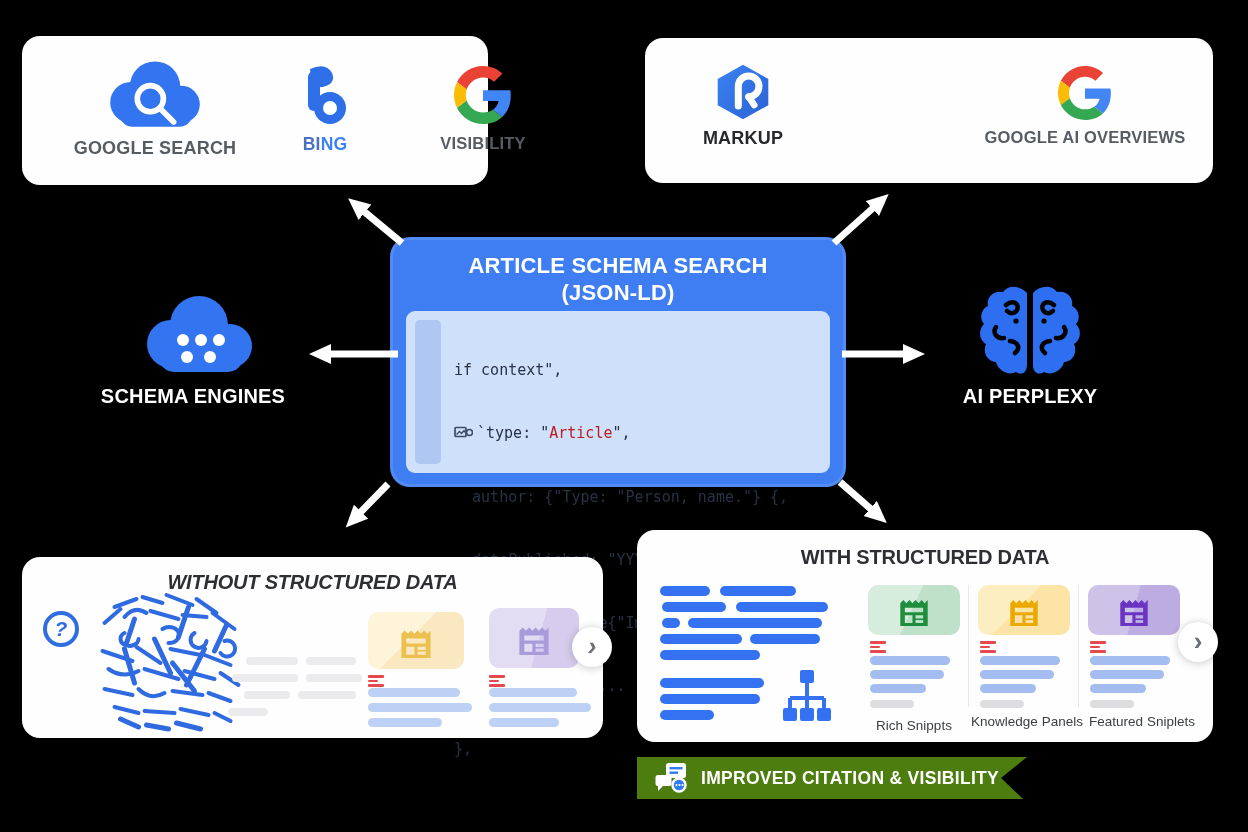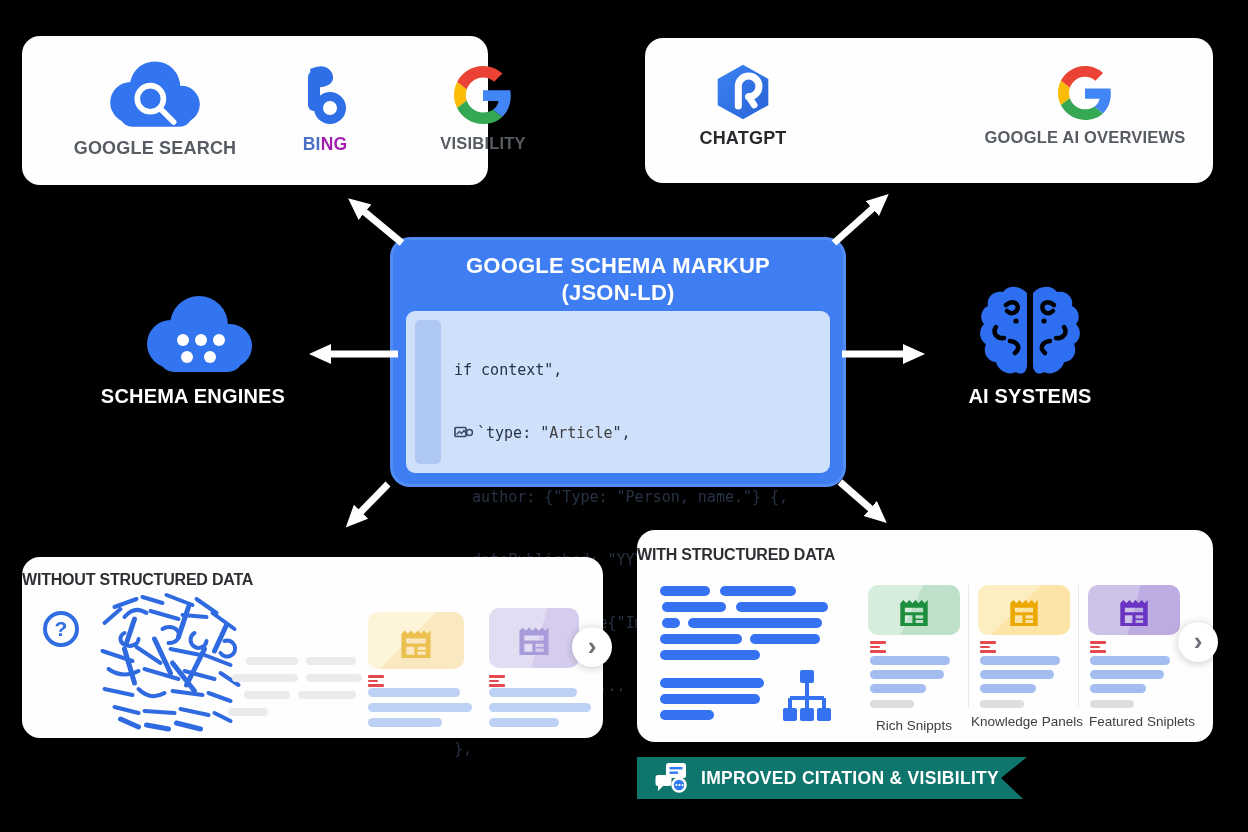--- a/index.html
+++ b/index.html
@@ -5,58 +5,58 @@
   html,body{margin:0;padding:0;background:#000;}
   .canvas{position:relative;width:1248px;height:832px;background:#000;overflow:hidden;
           font-family:"Liberation Sans",sans-serif;}
   .card{position:absolute;background:#fefefe;border-radius:18px;}
   .abs{position:absolute;}
 
   
   .logo-item{position:absolute;display:flex;flex-direction:column;align-items:center;}
   .icon-box{display:flex;align-items:center;justify-content:center;}
   .logo-label{font-weight:700;color:#575c63;letter-spacing:.2px;}
-  .lbl-gray{color:#a21caf;}
+  .lbl-gray{color:#3b82f6;}
   .lbl-dark{color:#26282b;font-weight:800;}
 
   
   .schema-box{position:absolute;left:390px;top:237px;width:456px;height:250px;border-radius:20px;
               background:#3e7ef2;box-shadow:inset 0 0 0 3px rgba(255,255,255,.10);}
   .schema-title{margin-top:15px;text-align:center;color:#fff;font-weight:800;font-size:22px;
                 line-height:27px;letter-spacing:.2px;}
   .code-panel{position:absolute;left:16px;top:74px;width:424px;height:162px;background:#cfe0fa;
               border-radius:9px;}
   .code-gutter{position:absolute;left:9px;top:9px;bottom:9px;width:26px;background:#aec8f3;border-radius:5px;}
   .code{position:absolute;left:48px;top:7px;right:6px;font-family:"DejaVu Sans Mono",monospace;
         font-size:15px;line-height:21px;color:#273244;white-space:pre;}
-  .code .hl{color:#404040;}
+  .code .hl{color:#b91c1c;}
   .mini-img-icon{display:inline-block;vertical-align:-1px;margin-right:4px;}
 
   
   .node-label{position:absolute;color:#fff;font-weight:800;font-size:20px;letter-spacing:.2px;text-align:center;}
 
   
-  .card-title{position:absolute;left:0;right:0;color:#2d2f33;font-weight:800;
-              font-size:16px;letter-spacing:-.2px;}
+  .card-title{position:absolute;left:0;right:0;text-align:center;color:#2d2f33;font-weight:800;
+              font-size:20px;letter-spacing:-.2px;}
   .mini-card{position:absolute;border-radius:10px;display:flex;align-items:center;justify-content:center;}
   .red-marks{position:absolute;display:flex;flex-direction:column;gap:2px;}
   .red-marks i{display:block;height:2.5px;background:#e5484d;border-radius:1px;}
   .bar{position:absolute;border-radius:5px;}
   .chev-circle{position:absolute;width:40px;height:40px;border-radius:50%;background:#fff;
                box-shadow:0 1px 8px rgba(0,0,0,.22);display:flex;align-items:center;justify-content:center;
                color:#6b6f76;font-size:26px;font-weight:700;line-height:1;padding-bottom:3px;box-sizing:border-box;}
   .col-label{position:absolute;color:#3c4043;font-size:13.5px;text-align:center;width:120px;}
   .v-div{position:absolute;width:1px;background:#e8e8ea;}
 
   .q-circle{position:absolute;width:36px;height:36px;border-radius:50%;border:4px solid #2f6de1;
             box-sizing:border-box;display:flex;align-items:center;justify-content:center;
             color:#2f6de1;font-weight:800;font-size:21px;}
 
   
-  .banner{position:absolute;left:637px;top:757px;width:390px;height:42px;background:#0f766e;
+  .banner{position:absolute;left:637px;top:757px;width:390px;height:42px;background:#4d7c0f;
           clip-path:polygon(0 0,100% 0,calc(100% - 26px) 50%,99% 100%,0 100%);
           display:flex;align-items:center;}
   .banner-label{color:#fff;font-weight:800;font-size:17.5px;letter-spacing:.3px;margin-left:14px;}
 </style>
 </head>
 <body>
 
 <div class="canvas">
 
   <div class="card" style="left:22px;top:36px;width:466px;height:149px;">
@@ -107,38 +107,38 @@
               <linearGradient id="hexg" x1="0" y1="0" x2="1" y2="1">
             <stop offset="0" stop-color="#3b82f4"></stop>
                 <stop offset="1" stop-color="#2a63d4"></stop>
               </linearGradient>
             </defs>
           <polygon points="32,3 59,18 59,46 32,61 5,46 5,18" fill="url(#hexg)"></polygon>
           <path d="M27 47 V26 a11 11 0 1 1 11 11" fill="none" stroke="#fff" stroke-width="7.5" stroke-linecap="round"></path>
           <path d="M38 37 l6 9" stroke="#fff" stroke-width="7" stroke-linecap="round"></path>
         </svg>
       </div>
-      <div class="logo-label lbl-dark" style="font-size:18px;">CHATGPT</div>
+      <div class="logo-label lbl-dark" style="font-size:18px;">MARKUP</div>
     </div>
     <div class="logo-item" style="left:335px;top:20px;width:210px;">
       <div class="icon-box" style="height:70px;">
         <svg width="54" height="54" viewBox="0 0 48 48">
           <path fill="#EA4335" d="M24 9.5c3.54 0 6.71 1.22 9.21 3.6l6.85-6.85C35.9 2.38 30.47 0 24 0 14.62 0 6.51 5.38 2.56 13.22l7.98 6.19C12.43 13.72 17.74 9.5 24 9.5z"></path>
           <path fill="#4285F4" d="M46.98 24.55c0-1.57-.15-3.09-.38-4.55H24v9.02h12.94c-.58 2.96-2.26 5.48-4.78 7.18l7.73 6c4.51-4.18 7.09-10.36 7.09-17.65z"></path>
           <path fill="#FBBC05" d="M10.53 28.59c-.48-1.45-.76-2.99-.76-4.59s.27-3.14.76-4.59l-7.98-6.19C.92 16.46 0 20.12 0 24c0 3.88.92 7.54 2.56 10.78l7.97-6.19z"></path>
           <path fill="#34A853" d="M24 48c6.48 0 11.93-2.13 15.89-5.81l-7.73-6c-2.15 1.45-4.92 2.3-8.16 2.3-6.26 0-11.57-4.22-13.47-9.91l-7.98 6.19C6.51 42.62 14.62 48 24 48z"></path>
         </svg>
       </div>
       <div class="logo-label" style="font-size:16.5px;font-weight:600;">GOOGLE AI OVERVIEWS</div>
     </div>
   </div>
 
   <div class="schema-box">
     <div class="schema-title">
-      <div>GOOGLE SCHEMA MARKUP</div>
+      <div>ARTICLE SCHEMA SEARCH</div>
       <div>(JSON-LD)</div>
     </div>
     <div class="code-panel">
       <div class="code-gutter"></div>
       <div class="code">
         <div>if context",</div>
         <div><span class="mini-img-icon"><svg width="19" height="13" viewBox="0 0 19 13">
                 <rect x="1" y="1.5" width="11" height="9" rx="1" fill="none" stroke="#3c4a66" stroke-width="1.7"></rect>
                 <path d="M2.5 8.5 l3-3 2 2 2.5-2.8 1.5 2" stroke="#3c4a66" stroke-width="1.4" fill="none"></path>
                 <circle cx="15.5" cy="6.5" r="3" fill="none" stroke="#3c4a66" stroke-width="1.6"></circle>
@@ -182,39 +182,39 @@
         <path d="M18 44 c-4 6 1 12 8 11"></path>
         <path d="M32 58 c8 1 11 7 5 12"></path>
         <path d="M76 22 c-7-6-14-1-11 5 c2 4 7 4 10 1"></path>
         <path d="M86 44 c4 6-1 12-8 11"></path>
         <path d="M72 58 c-8 1-11 7-5 12"></path>
       </g>
       <circle cx="38" cy="38" r="2.6" fill="#000"></circle>
         <circle cx="66" cy="38" r="2.6" fill="#000"></circle>
     </svg>
   </div>
-  <div class="node-label" style="left:930px;top:385px;width:200px;">AI SYSTEMS</div>
+  <div class="node-label" style="left:930px;top:385px;width:200px;">AI PERPLEXY</div>
 
   <svg class="abs" style="left:0;top:0;pointer-events:none;" width="1248" height="832">
     <defs>
       <marker id="ah" markerUnits="userSpaceOnUse" markerWidth="26" markerHeight="26" refX="13" refY="10" orient="auto">
         <path d="M0 0 L22 10 L0 20 Z" fill="#fff"></path>
       </marker>
     </defs>
     <g stroke="#fff" stroke-width="7" marker-end="url(#ah)">
       <line x1="402" y1="243" x2="355" y2="204"></line>
       <line x1="834" y1="243" x2="882" y2="200"></line>
       <line x1="398" y1="354" x2="318" y2="354"></line>
       <line x1="842" y1="354" x2="916" y2="354"></line>
       <line x1="388" y1="484" x2="352" y2="521"></line>
       <line x1="840" y1="482" x2="880" y2="517"></line>
     </g>
   </svg>
 
-  <div class="card" style="left:22px;top:557px;width:581px;height:181px;">
+  <div class="card" style="left:22px;top:557px;width:581px;height:181px;font-style:italic;">
     <div class="card-title" style="top:14px;">WITHOUT STRUCTURED DATA</div>
     <div class="q-circle" style="left:21px;top:54px;">
         <span>?</span>
       </div>
 
     <div class="abs" style="left:60px;top:30px;width:185px;height:148px;">
       <svg width="185" height="148" viewBox="0 0 180 148">
         <g stroke="#2f6ae0" stroke-width="4" fill="none" stroke-linecap="round">
           <path d="M30 20 l22-8 M58 10 l20 6 M82 8 l26 10 M112 12 l20 14 M20 36 l16-14 M40 30 q10-12 22-4 M66 24 l28 8 M98 28 l24 2 M128 26 l22 16"></path>
           <path d="M40 46 a9 7 0 1 0 14 6 M78 42 a10 8 0 1 1 6 14 M110 46 a8 8 0 1 0 12 8 M140 54 a8 8 0 1 1 -4 12"></path>

